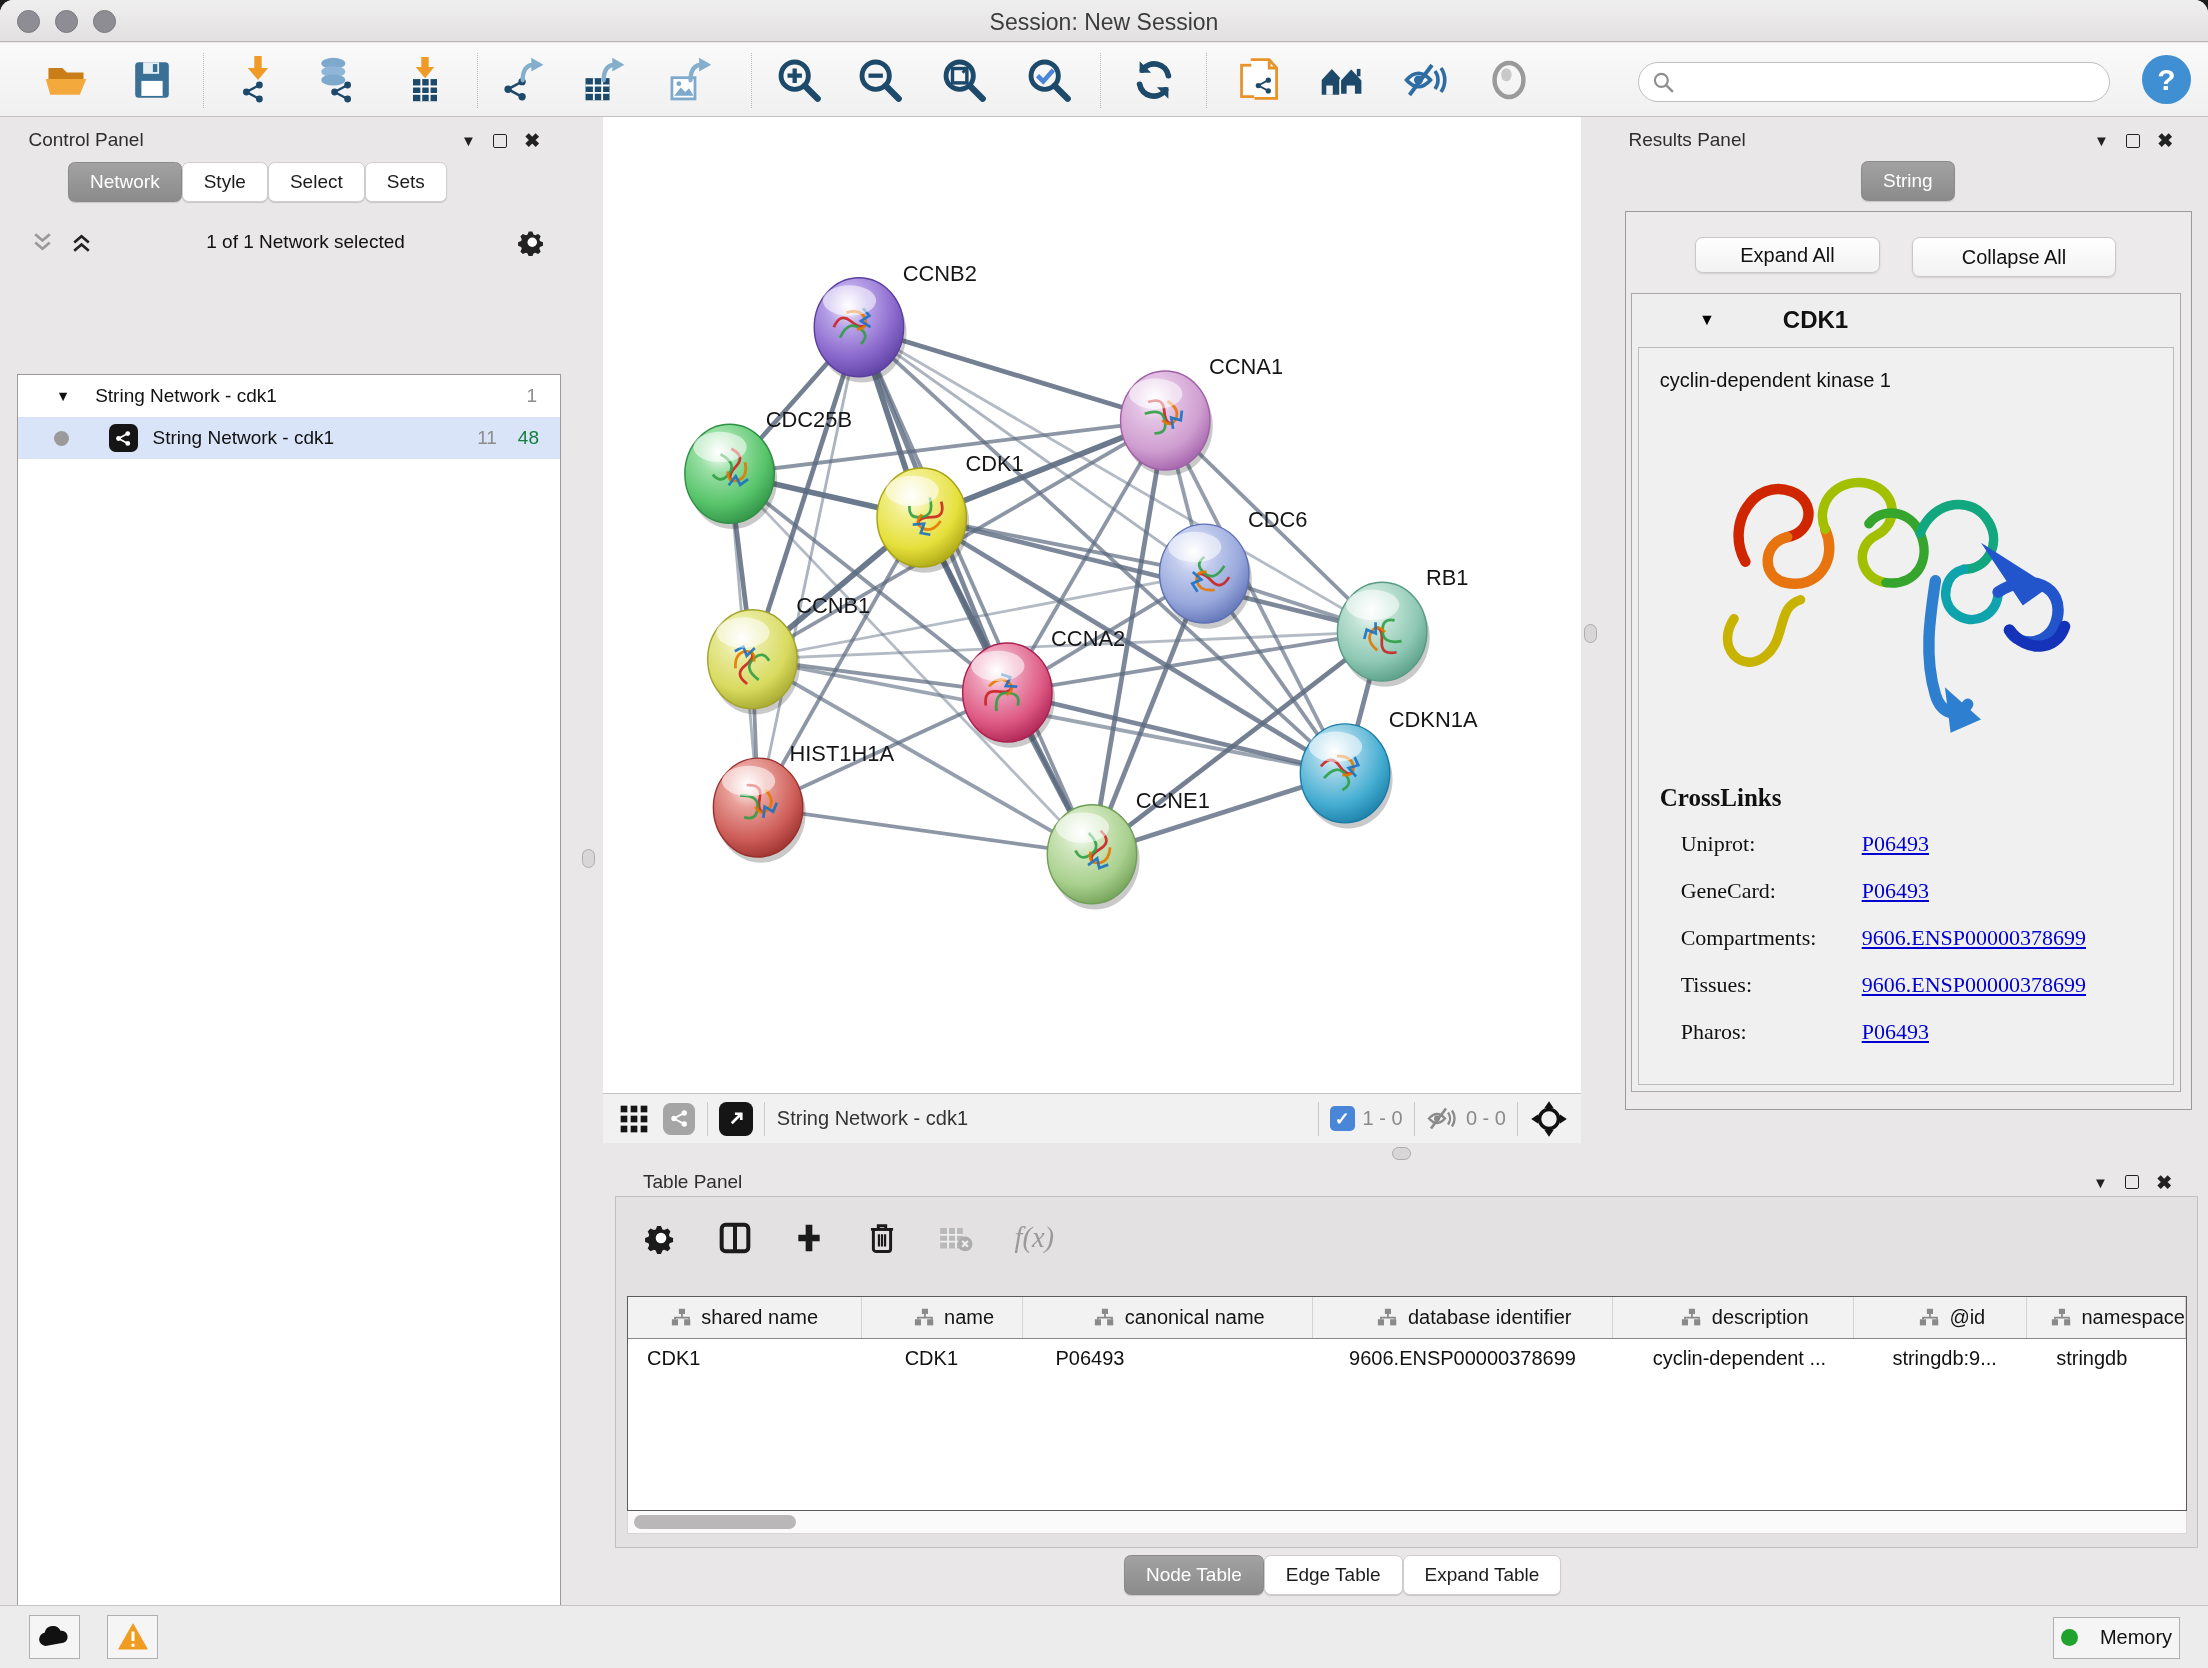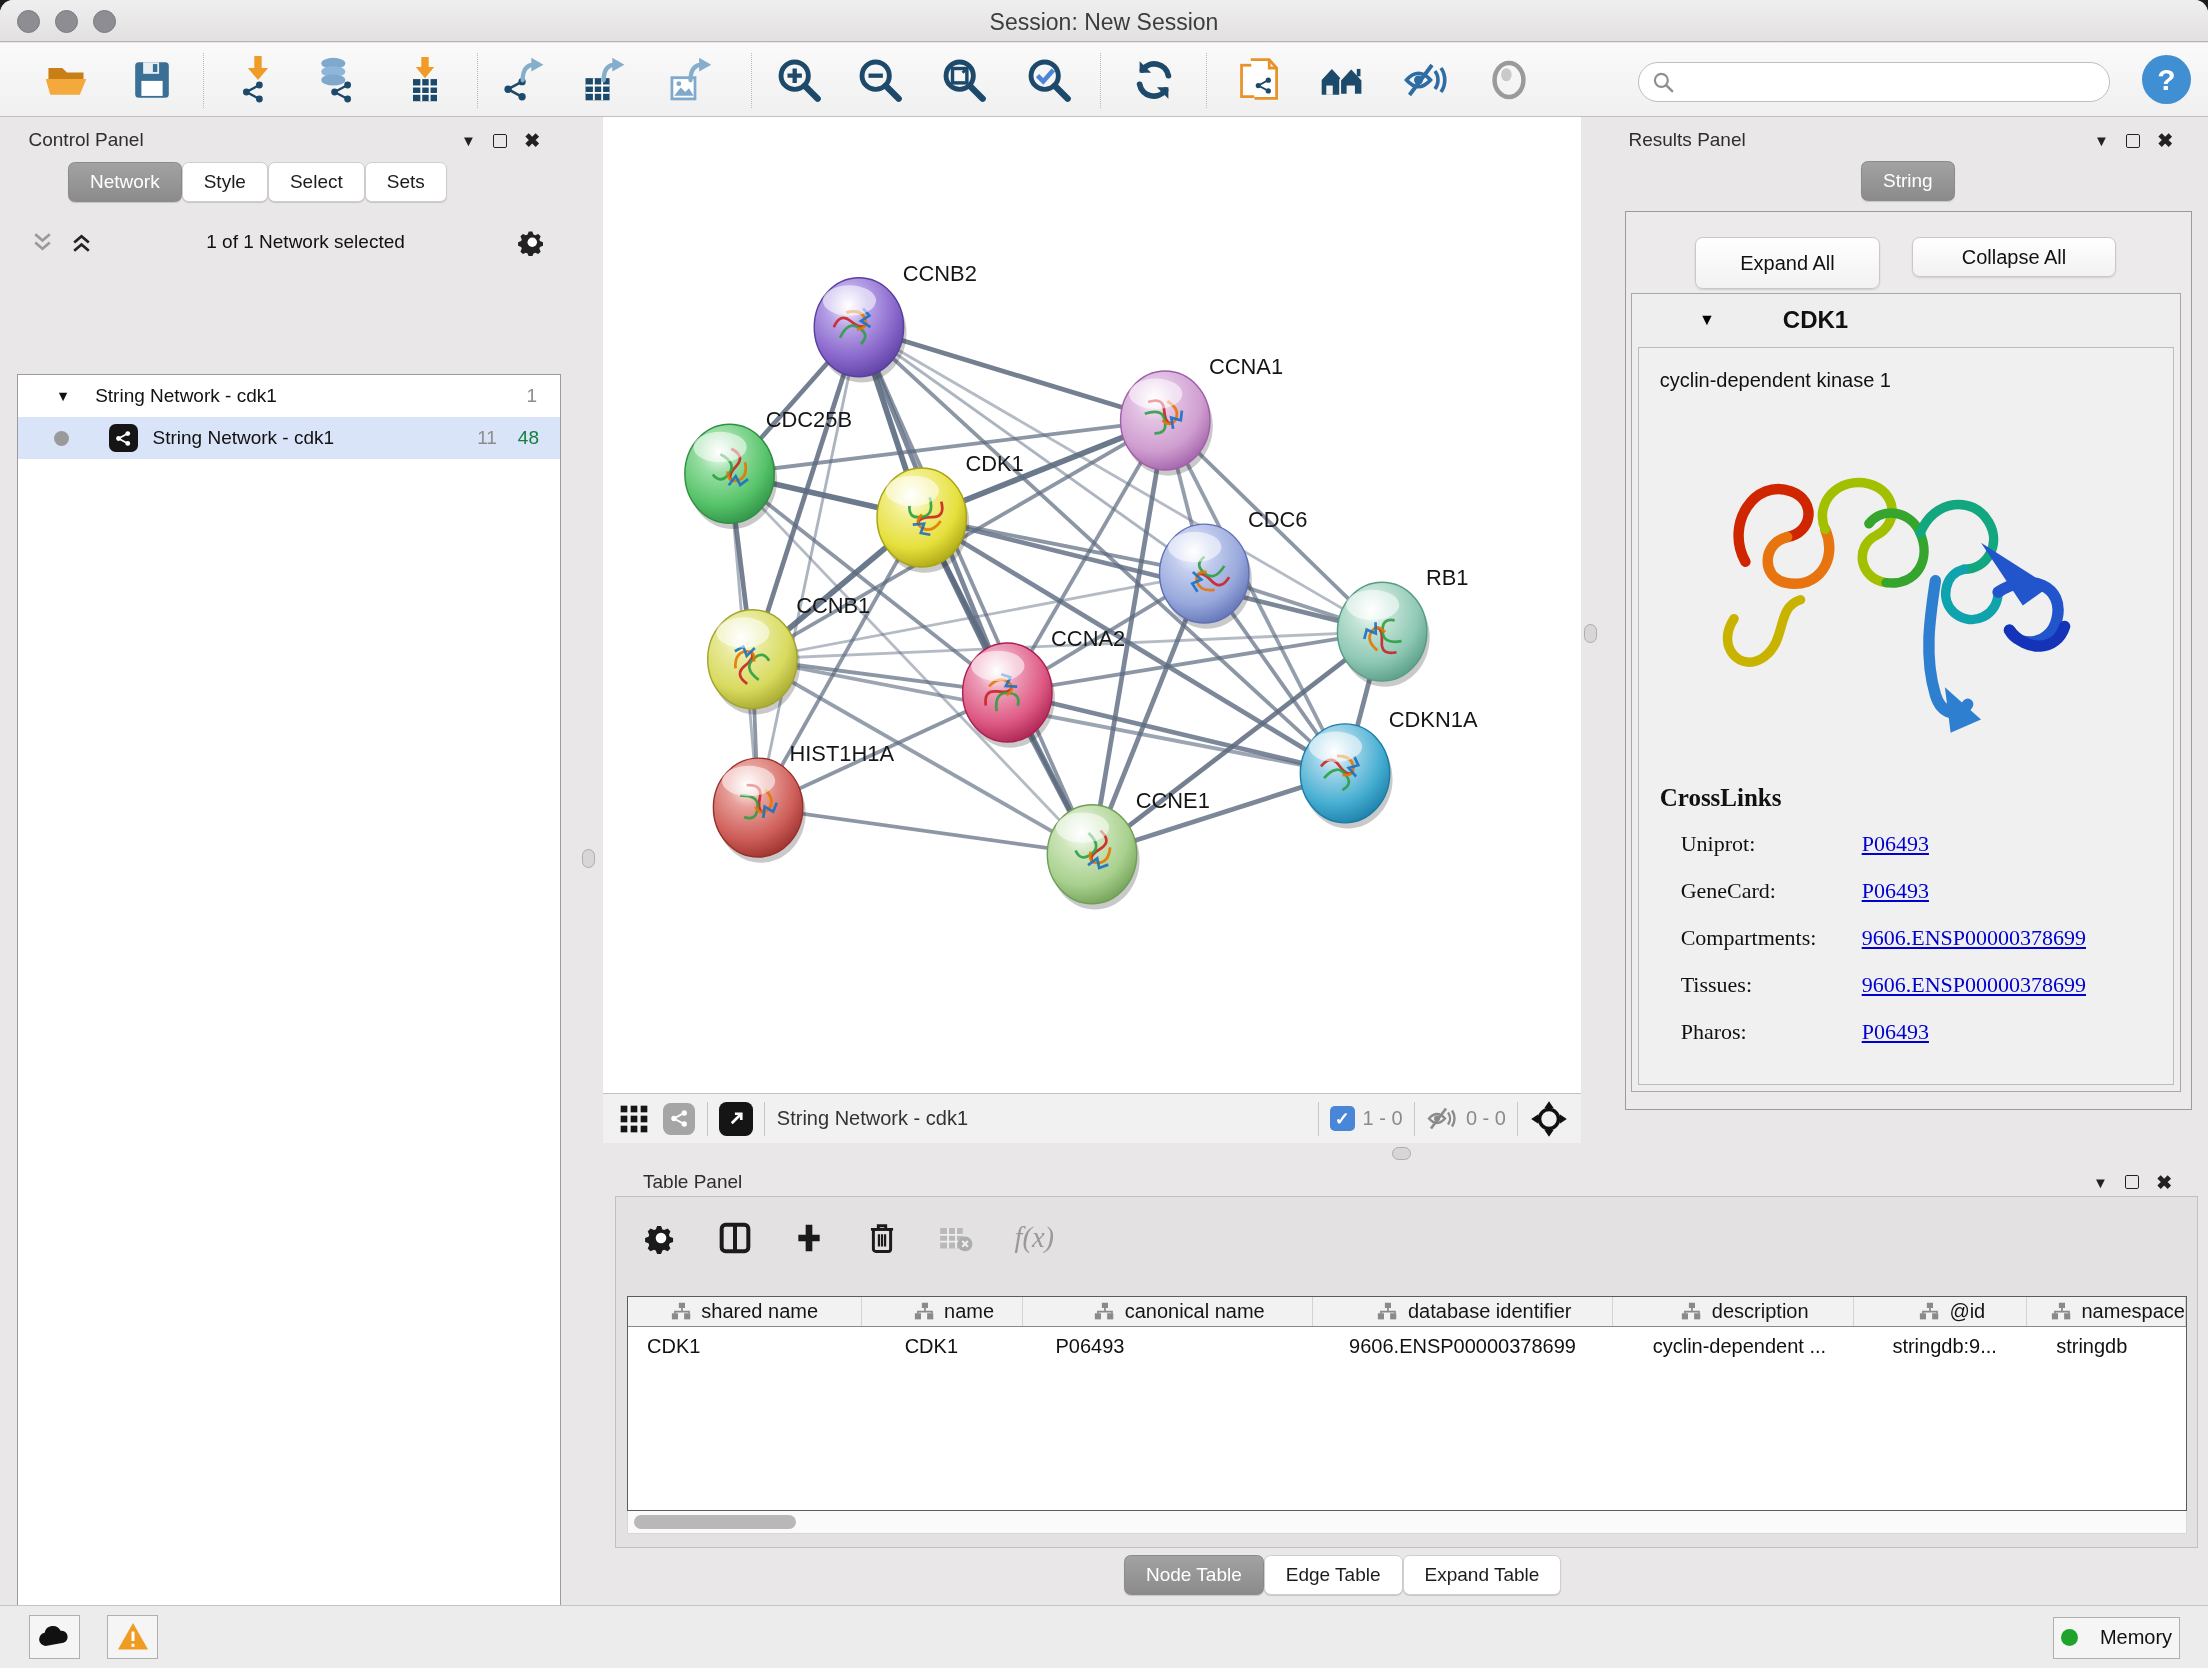--- a/index.html
+++ b/index.html
@@ -616,21 +616,21 @@
   <div class="abs" style="left:1599px;top:117px;width:610px;height:1046px;">
     <div class="abs panel-title" style="left:29.5px;top:12.4px">Results Panel</div>
     <div class="abs chrome" style="left:495px;top:14.3px">
       <span class="tri">▼</span>
       <span class="sq"></span>
       <span class="x">✖</span>
     </div>
     <div class="abs tabbtn sel" style="left:262px;top:44px">String</div>
   </div>
   <div class="abs" id="results-inner"></div>
-  <div class="abs btn" style="left:1695px;top:237px;width:185px;height:52px">Expand All</div>
+  <div class="abs btn" style="left:1695px;top:237px;width:185px;height:36px">Expand All</div>
   <div class="abs btn" style="left:1912px;top:237px;width:204px;height:40px">Collapse All</div>
 
   <div class="abs" id="cdk1-box">
     <div class="abs" style="left:0;top:0;width:100%;height:51px;display:flex;align-items:center;">
       <span style="margin-left:67px;font-size:16px">▼</span>
       <span style="margin-left:68px;font-size:24px;font-weight:bold;color:#111">CDK1</span>
     </div>
     <div class="abs" id="cdk1-desc-box">
       <div style="margin:21px 0 0 21px;font-size:20px;color:#111">cyclin-dependent kinase 1</div>
 
@@ -706,21 +706,21 @@
       <svg width="34" height="28.5" viewBox="0 0 30 24" opacity="0.45">
         <rect x="1" y="3" width="20" height="18" fill="#8a8a8a"></rect>
         <path d="M1 9h20M1 15h20M8 3v18M15 3v18" stroke="#fff" stroke-width="1.6"></path>
         <circle cx="23" cy="17" r="6.5" fill="#6f6f6f"></circle>
           <path d="M20.5 14.5l5 5M25.5 14.5l-5 5" stroke="#fff" stroke-width="1.8"></path>
       </svg>
       <span style="font-family:'Liberation Serif',serif;font-style:italic;font-size:28.5px;color:#9a9a9a">f(x)</span>
     </div>
   </div>
   <div class="abs" id="table-box">
-    <div id="thead" style="display:flex;height:30px;background:#f3f2f2;border-bottom:1px solid #8a8888;gap:24px;">
+    <div id="thead" style="display:flex;height:42px;background:#f3f2f2;border-bottom:1px solid #8a8888;gap:24px;">
         <div class="th" style="width: 258px;">
           <svg width="21" height="21" viewBox="0 0 24 24" color="#8a8a8a">
             <use href="#sym-sitemap"></use>
           </svg>
           <span>shared name</span>
         </div>
         <div class="th" style="width: 151px;">
           <svg width="21" height="21" viewBox="0 0 24 24" color="#8a8a8a">
             <use href="#sym-sitemap"></use>
           </svg>

